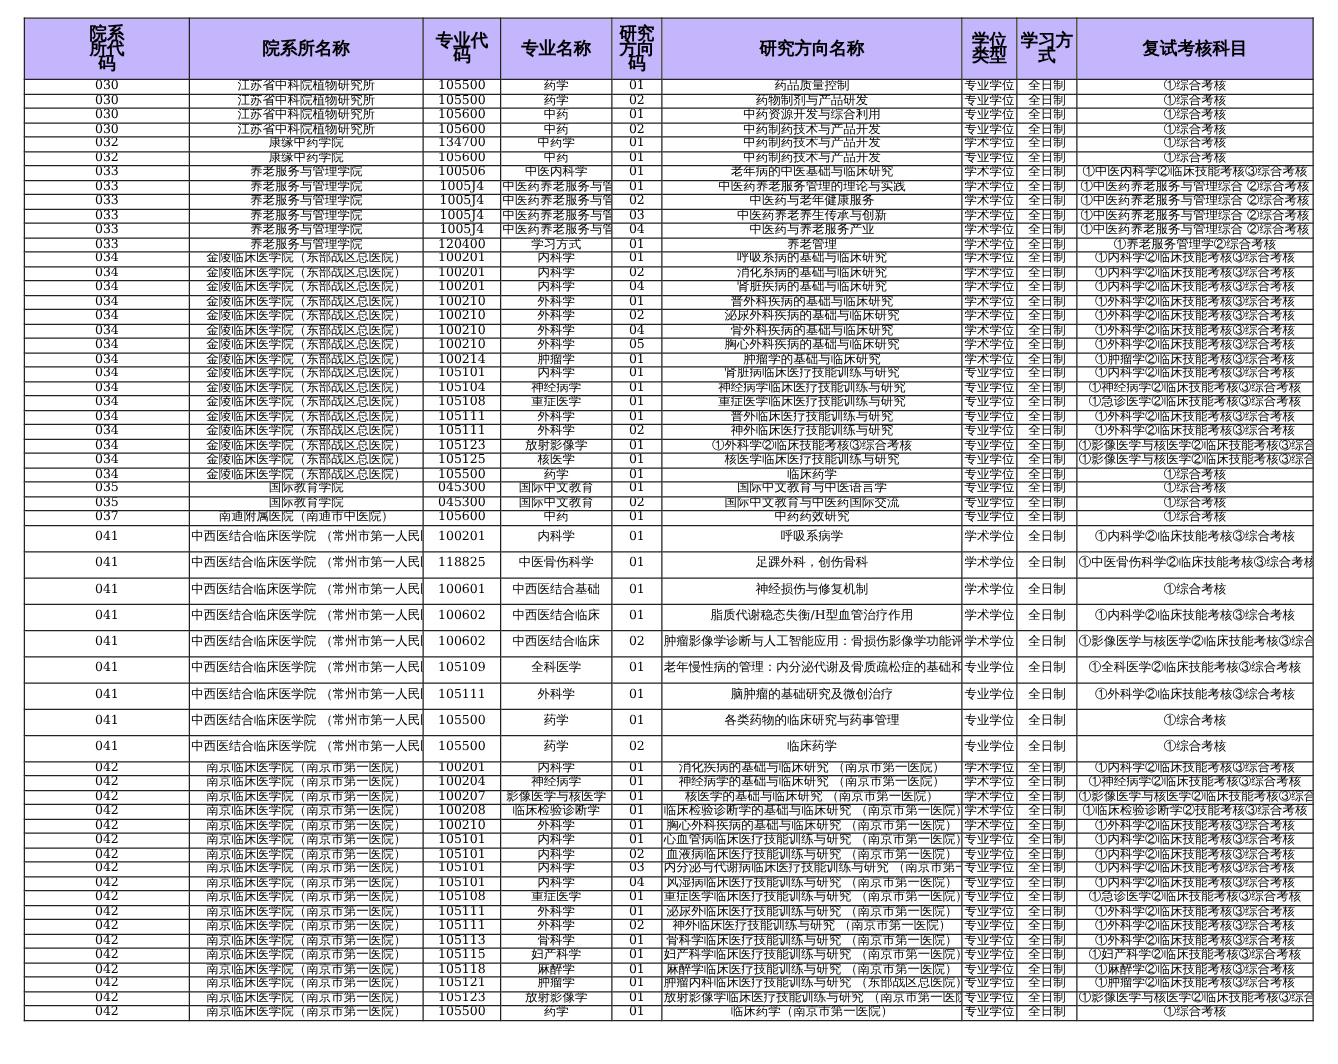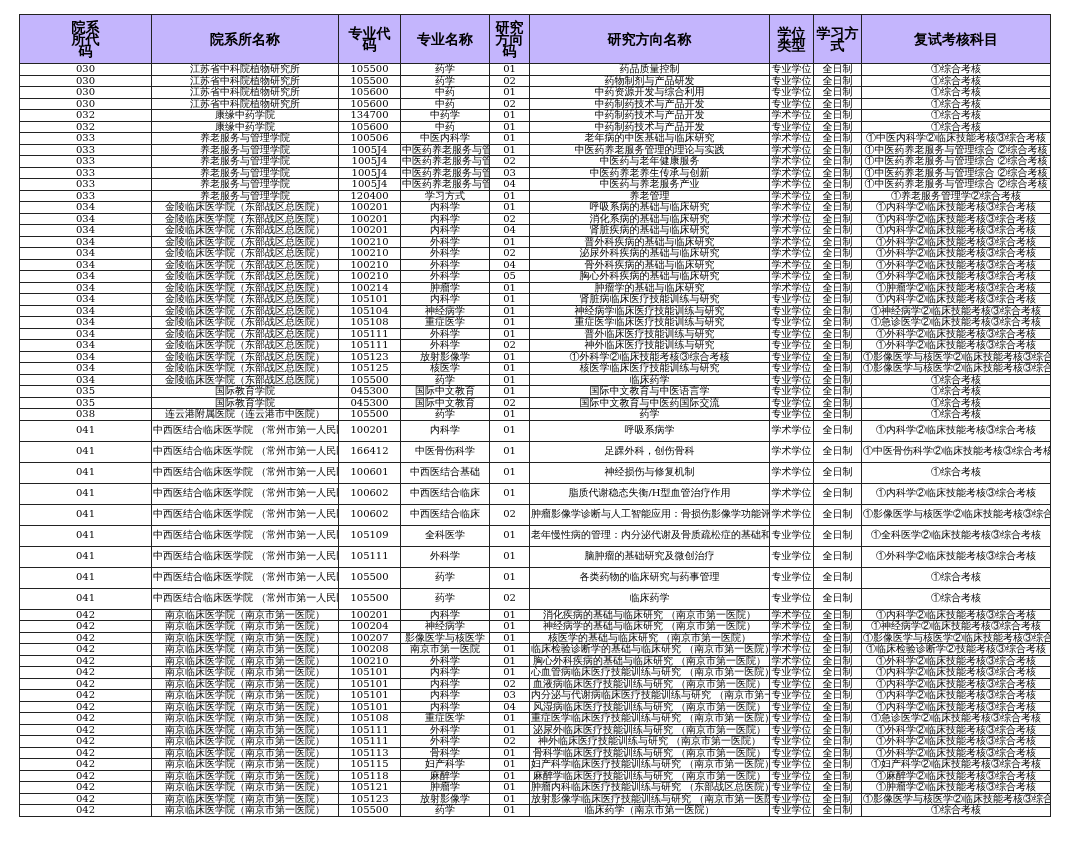--- a/index.html
+++ b/index.html
@@ -390,132 +390,132 @@
         <td class="c1">国际教育学院</td>
         <td>045300</td>
         <td>国际中文教育</td>
         <td>02</td>
         <td>国际中文教育与中医药国际交流</td>
         <td>专业学位</td>
         <td>全日制</td>
         <td>①综合考核</td>
       </tr>
       <tr class="r-n">
-        <td>038</td>
-        <td class="c1 sm">连云港附属医院（连云港市中医院）</td>
+        <td>037</td>
+        <td class="c1 sm">南通附属医院（南通市中医院）</td>
+        <td>105600</td>
+        <td>中药</td>
+        <td>01</td>
+        <td>中药药效研究</td>
+        <td>专业学位</td>
+        <td>全日制</td>
+        <td>①综合考核</td>
+      </tr>
+      <tr class="r-t">
+        <td>041</td>
+        <td class="c1 sm">中西医结合临床医学院
+（常州市第一人民医院）</td>
+        <td>100201</td>
+        <td>内科学</td>
+        <td>01</td>
+        <td>呼吸系病学</td>
+        <td>学术学位</td>
+        <td>全日制</td>
+        <td>①内科学②临床技能考核③综合考核</td>
+      </tr>
+      <tr class="r-t">
+        <td>041</td>
+        <td class="c1 sm">中西医结合临床医学院
+（常州市第一人民医院）</td>
+        <td>118825</td>
+        <td>中医骨伤科学</td>
+        <td>01</td>
+        <td>足踝外科，创伤骨科</td>
+        <td>学术学位</td>
+        <td>全日制</td>
+        <td class="xs">①中医骨伤科学②临床技能考核③综合考核</td>
+      </tr>
+      <tr class="r-t">
+        <td>041</td>
+        <td class="c1 sm">中西医结合临床医学院
+（常州市第一人民医院）</td>
+        <td>100601</td>
+        <td>中西医结合基础</td>
+        <td>01</td>
+        <td>神经损伤与修复机制</td>
+        <td>学术学位</td>
+        <td>全日制</td>
+        <td>①综合考核</td>
+      </tr>
+      <tr class="r-t">
+        <td>041</td>
+        <td class="c1 sm">中西医结合临床医学院
+（常州市第一人民医院）</td>
+        <td>100602</td>
+        <td>中西医结合临床</td>
+        <td>01</td>
+        <td>脂质代谢稳态失衡/H型血管治疗作用</td>
+        <td>学术学位</td>
+        <td>全日制</td>
+        <td>①内科学②临床技能考核③综合考核</td>
+      </tr>
+      <tr class="r-t">
+        <td>041</td>
+        <td class="c1 sm">中西医结合临床医学院
+（常州市第一人民医院）</td>
+        <td>100602</td>
+        <td>中西医结合临床</td>
+        <td>02</td>
+        <td class="xs">肿瘤影像学诊断与人工智能应用：骨损伤影像学功能评价</td>
+        <td>学术学位</td>
+        <td>全日制</td>
+        <td class="xs">①影像医学与核医学②临床技能考核③综合考核</td>
+      </tr>
+      <tr class="r-t">
+        <td>041</td>
+        <td class="c1 sm">中西医结合临床医学院
+（常州市第一人民医院）</td>
+        <td>105109</td>
+        <td>全科医学</td>
+        <td>01</td>
+        <td class="xs">老年慢性病的管理：内分泌代谢及骨质疏松症的基础和临床研究</td>
+        <td>专业学位</td>
+        <td>全日制</td>
+        <td>①全科医学②临床技能考核③综合考核</td>
+      </tr>
+      <tr class="r-t">
+        <td>041</td>
+        <td class="c1 sm">中西医结合临床医学院
+（常州市第一人民医院）</td>
+        <td>105111</td>
+        <td>外科学</td>
+        <td>01</td>
+        <td>脑肿瘤的基础研究及微创治疗</td>
+        <td>专业学位</td>
+        <td>全日制</td>
+        <td>①外科学②临床技能考核③综合考核</td>
+      </tr>
+      <tr class="r-t">
+        <td>041</td>
+        <td class="c1 sm">中西医结合临床医学院
+（常州市第一人民医院）</td>
         <td>105500</td>
         <td>药学</td>
         <td>01</td>
-        <td>药学</td>
-        <td>专业学位</td>
-        <td>全日制</td>
-        <td>①综合考核</td>
-      </tr>
-      <tr class="r-t">
-        <td>041</td>
-        <td class="c1 sm">中西医结合临床医学院
-（常州市第一人民医院）</td>
-        <td>100201</td>
-        <td>内科学</td>
-        <td>01</td>
-        <td>呼吸系病学</td>
-        <td>学术学位</td>
-        <td>全日制</td>
-        <td>①内科学②临床技能考核③综合考核</td>
-      </tr>
-      <tr class="r-t">
-        <td>041</td>
-        <td class="c1 sm">中西医结合临床医学院
-（常州市第一人民医院）</td>
-        <td>166412</td>
-        <td>中医骨伤科学</td>
-        <td>01</td>
-        <td>足踝外科，创伤骨科</td>
-        <td>学术学位</td>
-        <td>全日制</td>
-        <td class="xs">①中医骨伤科学②临床技能考核③综合考核</td>
-      </tr>
-      <tr class="r-t">
-        <td>041</td>
-        <td class="c1 sm">中西医结合临床医学院
-（常州市第一人民医院）</td>
-        <td>100601</td>
-        <td>中西医结合基础</td>
-        <td>01</td>
-        <td>神经损伤与修复机制</td>
-        <td>学术学位</td>
-        <td>全日制</td>
-        <td>①综合考核</td>
-      </tr>
-      <tr class="r-t">
-        <td>041</td>
-        <td class="c1 sm">中西医结合临床医学院
-（常州市第一人民医院）</td>
-        <td>100602</td>
-        <td>中西医结合临床</td>
-        <td>01</td>
-        <td>脂质代谢稳态失衡/H型血管治疗作用</td>
-        <td>学术学位</td>
-        <td>全日制</td>
-        <td>①内科学②临床技能考核③综合考核</td>
-      </tr>
-      <tr class="r-t">
-        <td>041</td>
-        <td class="c1 sm">中西医结合临床医学院
-（常州市第一人民医院）</td>
-        <td>100602</td>
-        <td>中西医结合临床</td>
-        <td>02</td>
-        <td class="xs">肿瘤影像学诊断与人工智能应用：骨损伤影像学功能评价</td>
-        <td>学术学位</td>
-        <td>全日制</td>
-        <td class="xs">①影像医学与核医学②临床技能考核③综合考核</td>
-      </tr>
-      <tr class="r-t">
-        <td>041</td>
-        <td class="c1 sm">中西医结合临床医学院
-（常州市第一人民医院）</td>
-        <td>105109</td>
-        <td>全科医学</td>
-        <td>01</td>
-        <td class="xs">老年慢性病的管理：内分泌代谢及骨质疏松症的基础和临床研究</td>
-        <td>专业学位</td>
-        <td>全日制</td>
-        <td>①全科医学②临床技能考核③综合考核</td>
-      </tr>
-      <tr class="r-t">
-        <td>041</td>
-        <td class="c1 sm">中西医结合临床医学院
-（常州市第一人民医院）</td>
-        <td>105111</td>
-        <td>外科学</td>
-        <td>01</td>
-        <td>脑肿瘤的基础研究及微创治疗</td>
-        <td>专业学位</td>
-        <td>全日制</td>
-        <td>①外科学②临床技能考核③综合考核</td>
+        <td>各类药物的临床研究与药事管理</td>
+        <td>专业学位</td>
+        <td>全日制</td>
+        <td>①综合考核</td>
       </tr>
       <tr class="r-t">
         <td>041</td>
         <td class="c1 sm">中西医结合临床医学院
 （常州市第一人民医院）</td>
         <td>105500</td>
         <td>药学</td>
-        <td>01</td>
-        <td>各类药物的临床研究与药事管理</td>
-        <td>专业学位</td>
-        <td>全日制</td>
-        <td>①综合考核</td>
-      </tr>
-      <tr class="r-t">
-        <td>041</td>
-        <td class="c1 sm">中西医结合临床医学院
-（常州市第一人民医院）</td>
-        <td>105500</td>
-        <td>药学</td>
         <td>02</td>
         <td>临床药学</td>
         <td>专业学位</td>
         <td>全日制</td>
         <td>①综合考核</td>
       </tr>
       <tr class="r-n">
         <td>042</td>
         <td class="c1 sm">南京临床医学院（南京市第一医院）</td>
         <td>100201</td>
@@ -545,21 +545,21 @@
         <td>01</td>
         <td>核医学的基础与临床研究 （南京市第一医院）</td>
         <td>学术学位</td>
         <td>全日制</td>
         <td class="xs">①影像医学与核医学②临床技能考核③综合考核</td>
       </tr>
       <tr class="r-n">
         <td>042</td>
         <td class="c1 sm">南京临床医学院（南京市第一医院）</td>
         <td>100208</td>
-        <td>南京市第一医院</td>
+        <td>临床检验诊断学</td>
         <td>01</td>
         <td class="xs">临床检验诊断学的基础与临床研究 （南京市第一医院）</td>
         <td>学术学位</td>
         <td>全日制</td>
         <td class="xs">①临床检验诊断学②技能考核③综合考核</td>
       </tr>
       <tr class="r-n">
         <td>042</td>
         <td class="c1 sm">南京临床医学院（南京市第一医院）</td>
         <td>100210</td>

